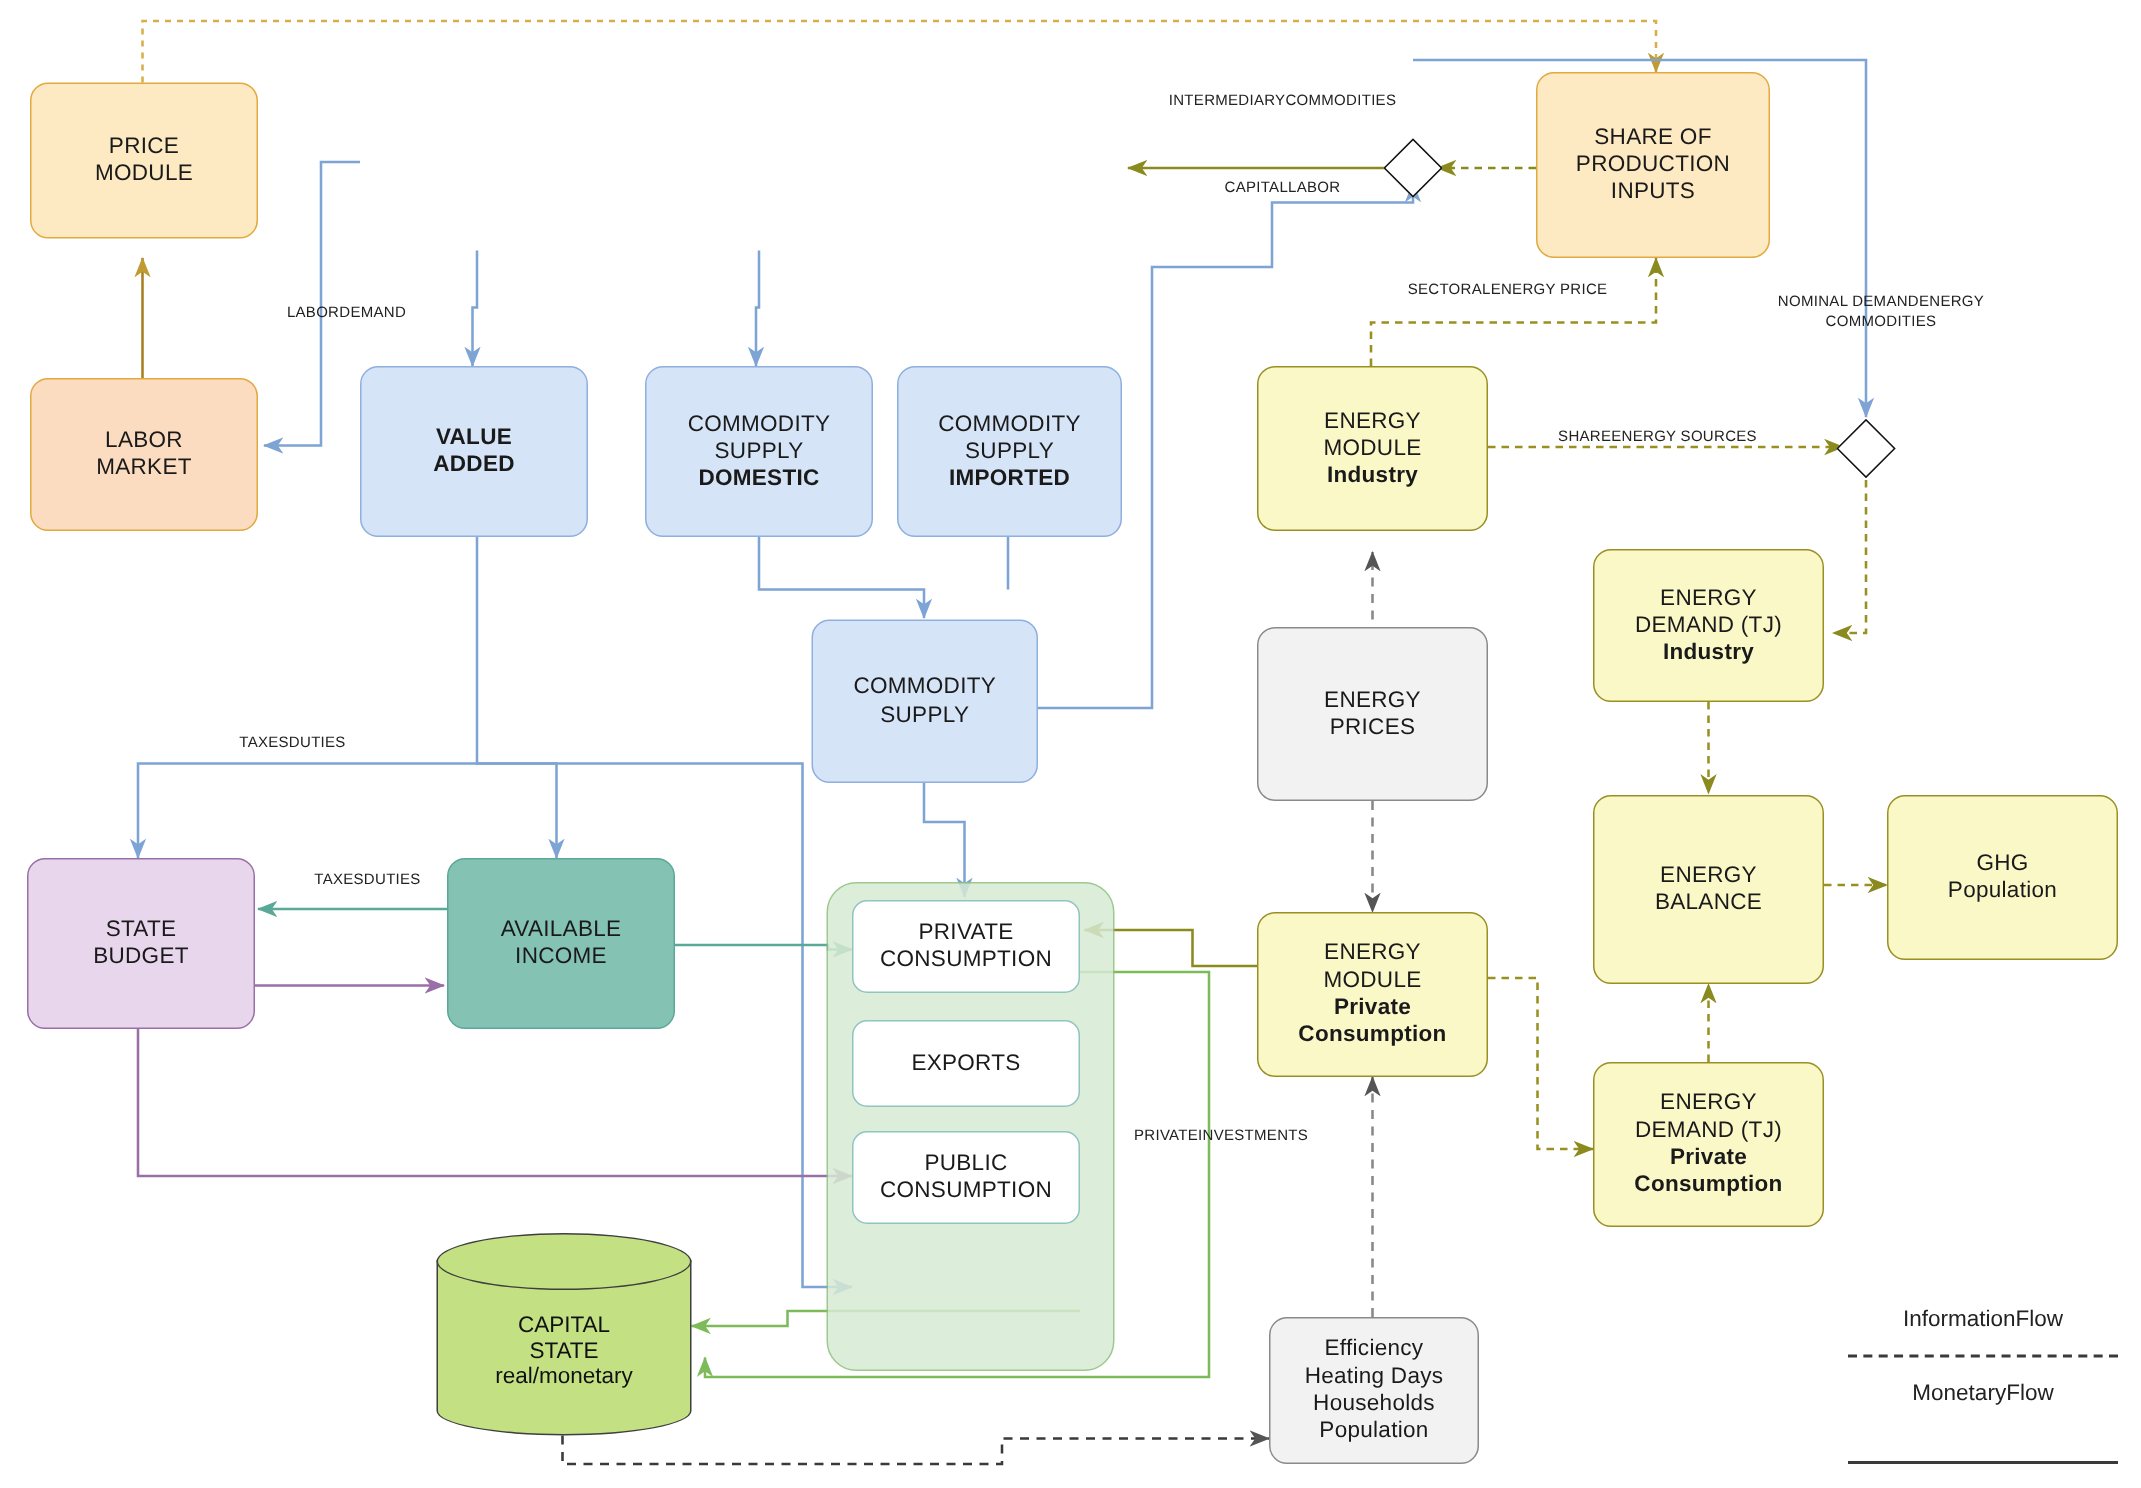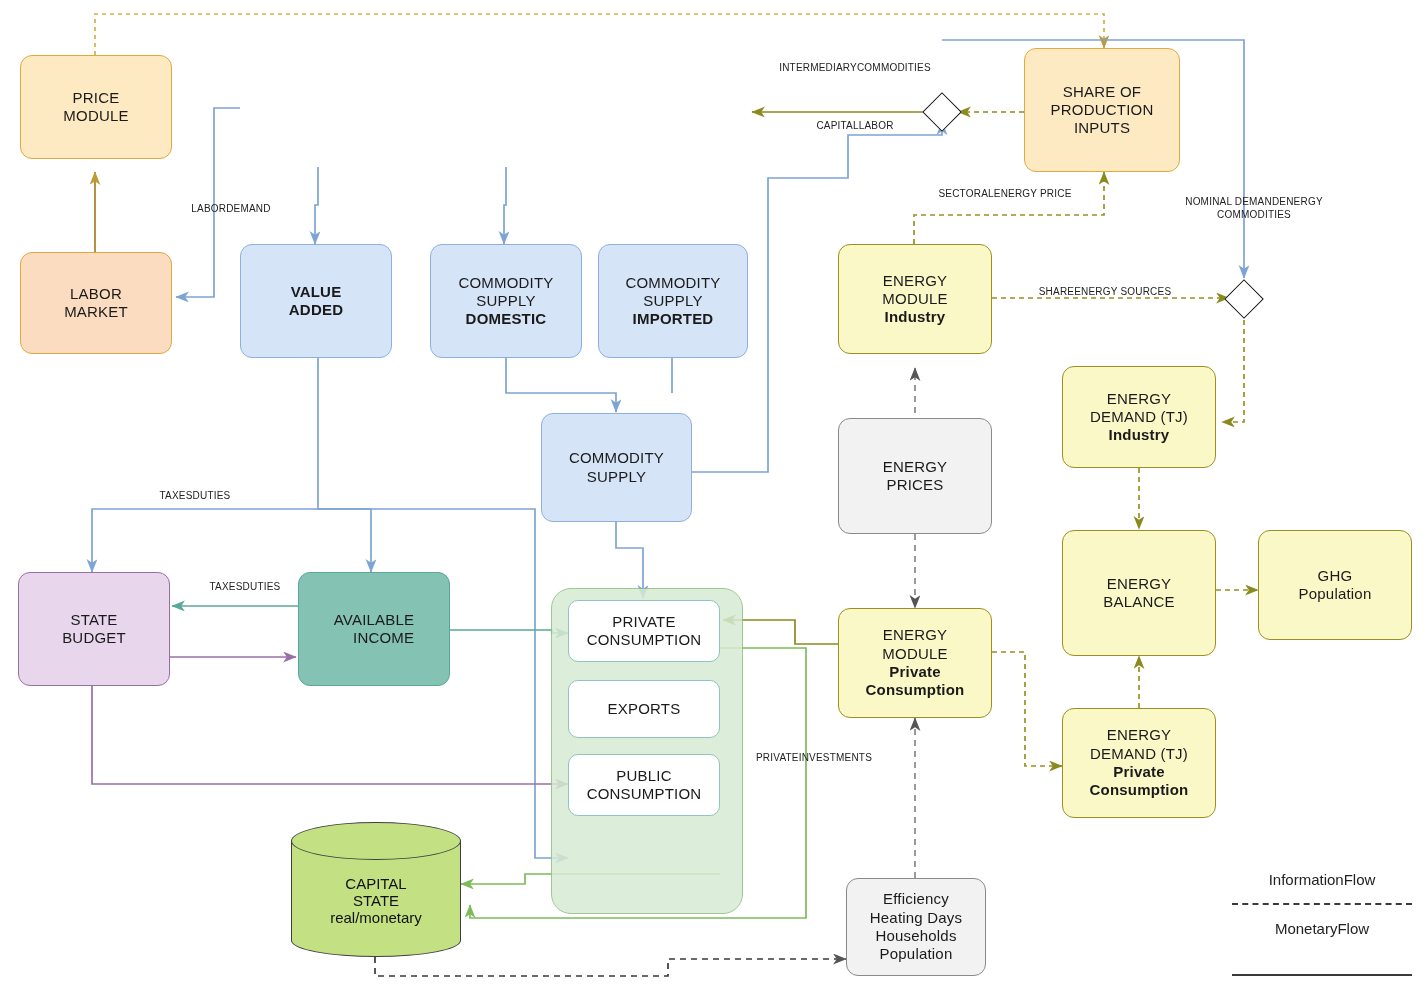--- a/index.html
+++ b/index.html
@@ -184,21 +184,21 @@
 
   <div class="node purple" style="left:18px;top:572px;width:152px;height:114px;">
     <span>
       <span class="ln">
           <span class="ln">STATE</span>
           <span class="ln">BUDGET</span>
         </span>
     </span>
   </div>
 
-  <div class="node teal" style="left:298px;top:572px;width:152px;height:114px;text-align:right;">
+  <div class="node teal" style="left:298px;top:572px;width:152px;height:114px;">
     <span>
       <span class="ln">
           <span class="ln">AVAILABLE</span>
           <span class="ln">INCOME</span>
         </span>
     </span>
   </div>
 
   <div class="groupbox" style="position:absolute;left:551px;top:588px;width:190px;height:324px;"></div>
 

